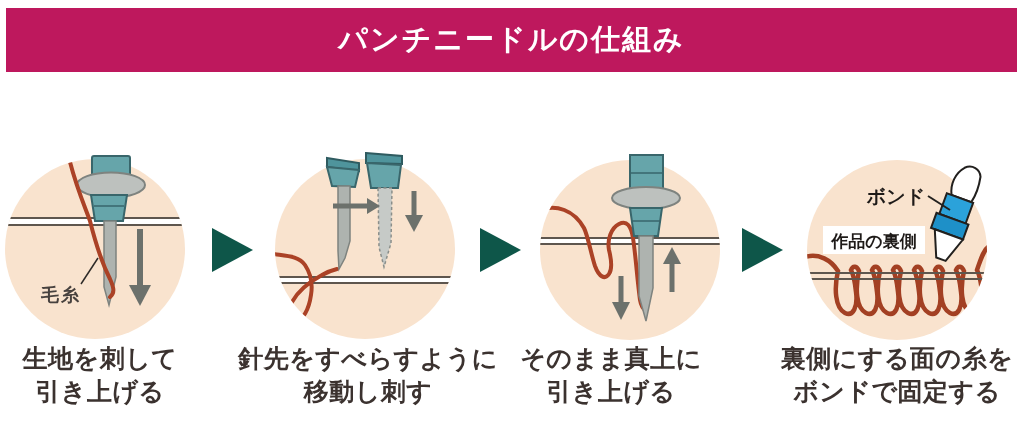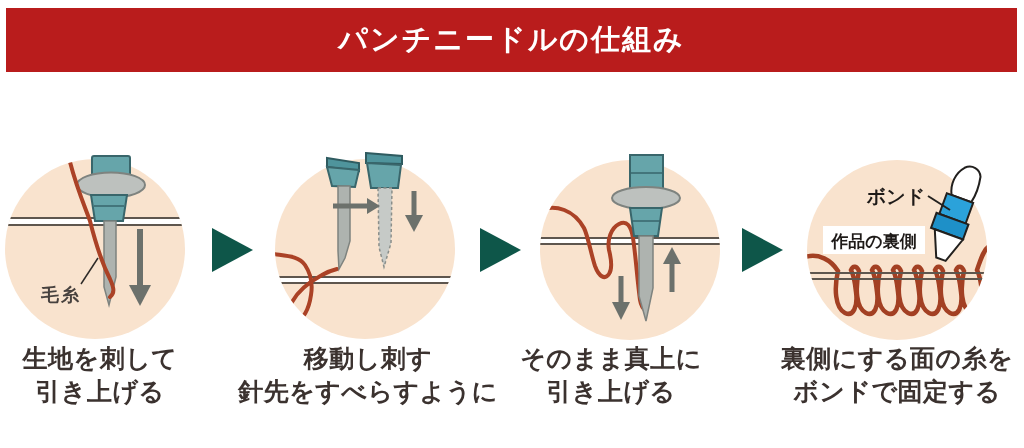--- a/index.html
+++ b/index.html
@@ -1,20 +1,20 @@
 <!DOCTYPE html>
 <html><head>
 <meta charset="utf-8">
 <style>
   html,body{margin:0;padding:0;background:#fff;}
   body{width:1024px;height:448px;position:relative;overflow:hidden;
        font-family:"Liberation Sans","DejaVu Sans",sans-serif;}
   .stage{position:absolute;inset:0;}
   .banner{position:absolute;left:6px;top:8px;width:1011px;height:64px;
-          background:#b91c1c;display:flex;align-items:center;justify-content:center;}
+          background:#be185d;display:flex;align-items:center;justify-content:center;}
   .banner h1{margin:0;color:#fff;font-size:29px;font-weight:bold;letter-spacing:2px;}
   svg.circ{position:absolute;width:180px;height:180px;overflow:visible;}
   .tri{position:absolute;width:0;height:0;top:228px;
        border-top:22px solid transparent;border-bottom:22px solid transparent;
        border-left:41px solid #0E5649;}
   .caption{position:absolute;top:342px;width:300px;transform:translateX(-50%);
            text-align:center;color:#3B322F;font-size:25px;font-weight:bold;
            line-height:33px;letter-spacing:0.5px;}
   svg text{font-family:"Liberation Sans","DejaVu Sans",sans-serif;}
 </style>
@@ -165,22 +165,22 @@
     <text x="89" y="43" text-anchor="middle" font-size="19" font-weight="bold" fill="#1E1A18">ボンド</text>
     <rect x="16" y="66" width="102" height="28" fill="#fff"></rect>
     <text x="67" y="87" text-anchor="middle" font-size="17" font-weight="bold" fill="#1E1A18">作品の裏側</text>
   </svg>
 
   <div class="caption" style="left:100px">
     <div>生地を刺して</div>
     <div>引き上げる</div>
   </div>
   <div class="caption" style="left:368px">
+    <div>針先をすべらすように</div>
     <div>移動し刺す</div>
-    <div>針先をすべらすように</div>
   </div>
   <div class="caption" style="left:611px">
     <div>そのまま真上に</div>
     <div>引き上げる</div>
   </div>
   <div class="caption" style="left:897px">
     <div>裏側にする面の糸を</div>
     <div>ボンドで固定する</div>
   </div>
 

